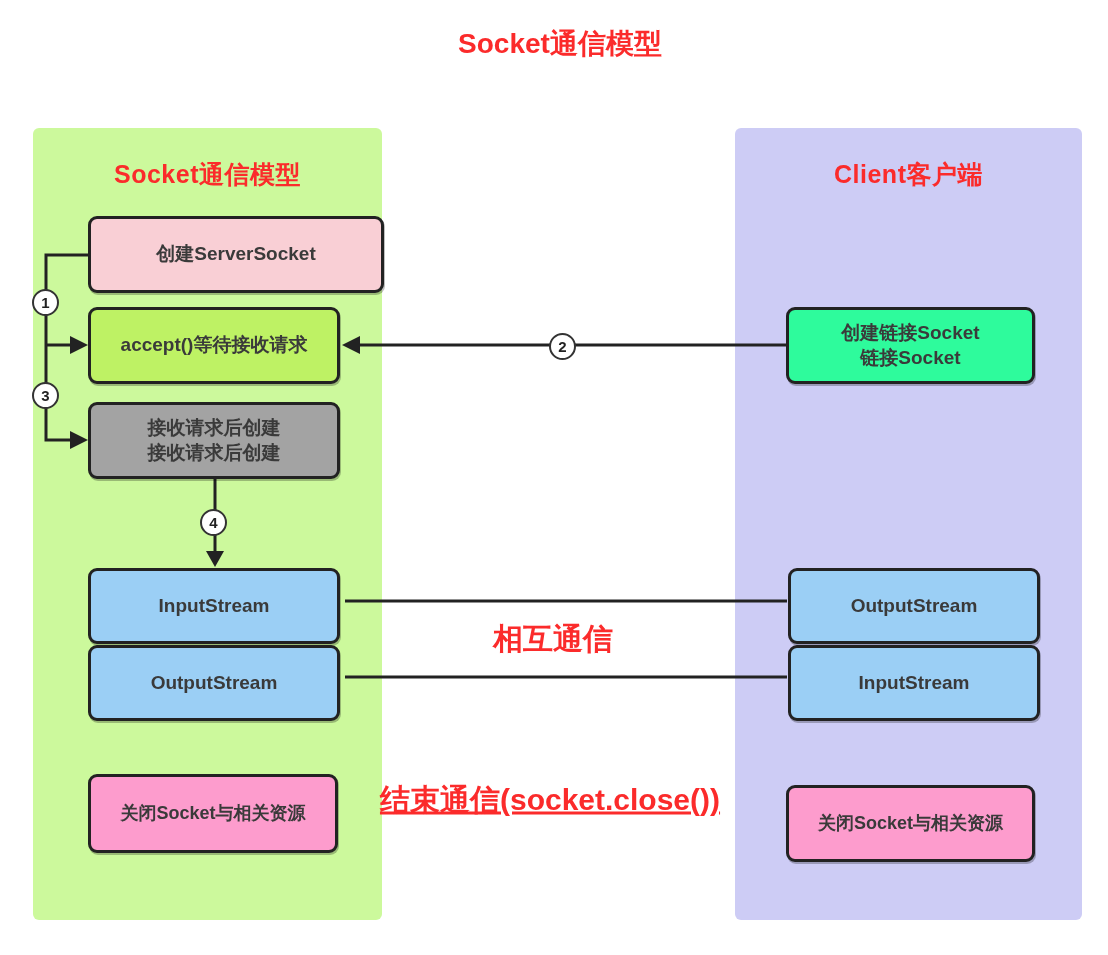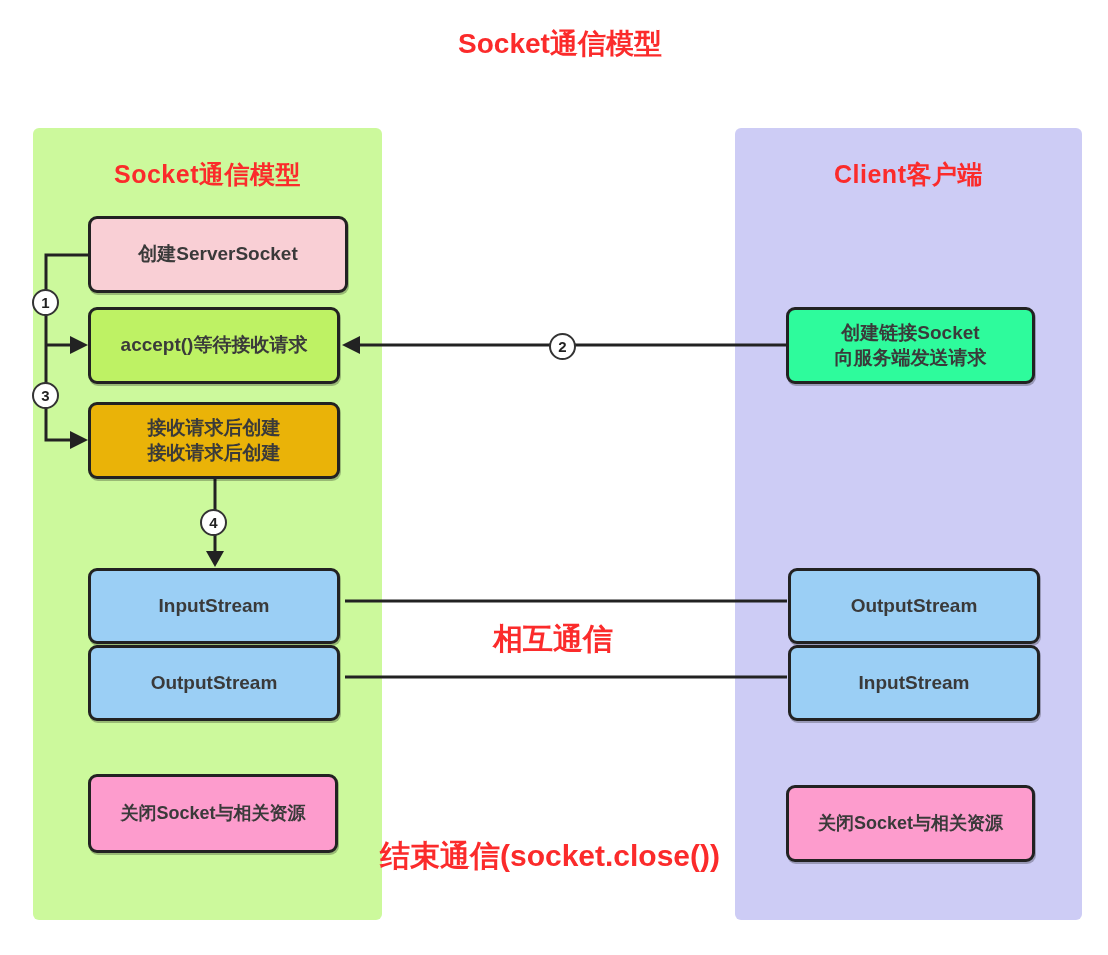--- a/index.html
+++ b/index.html
@@ -47,55 +47,55 @@
     <path d="M215,478 V551" fill="none" stroke="#222222" stroke-width="3"></path>
     <polygon points="206,551 224,551 215,567" fill="#222222"></polygon>
 
     <path d="M786,345 H358" fill="none" stroke="#222222" stroke-width="3"></path>
     <polygon points="360,336 360,354 342,345" fill="#222222"></polygon>
 
     <path d="M345,601 H787" fill="none" stroke="#222222" stroke-width="3"></path>
     <path d="M345,677 H787" fill="none" stroke="#222222" stroke-width="3"></path>
   </svg>
 
-  <div class="node" style="left:88px;top:216px;width:260px;height:77px;background:#f9cfd5;">
+  <div class="node" style="left:88px;top:216px;width:296px;height:77px;background:#f9cfd5;">
     <span>创建ServerSocket</span>
   </div>
   <div class="node" style="left:88px;top:307px;width:252px;height:77px;background:#bef264;">
     <span>accept()等待接收请求</span>
   </div>
-  <div class="node" style="left:88px;top:402px;width:252px;height:77px;background:#eab308;">
+  <div class="node" style="left:88px;top:402px;width:252px;height:77px;background:#a3a3a3;">
     <span>接收请求后创建</span>
     <span>接收请求后创建</span>
   </div>
   <div class="node" style="left:88px;top:568px;width:252px;height:76px;background:#9bcff5;">
     <span>InputStream</span>
   </div>
   <div class="node" style="left:88px;top:645px;width:252px;height:76px;background:#9bcff5;">
     <span>OutputStream</span>
   </div>
   <div class="node" style="left:88px;top:774px;width:250px;height:79px;background:#fd9ccd;font-size:18px;">
     <span>关闭Socket与相关资源</span>
   </div>
 
   <div class="node" style="left:786px;top:307px;width:249px;height:77px;background:#2efb9c;">
     <span>创建链接Socket</span>
-    <span>向服务端发送请求</span>
+    <span>链接Socket</span>
   </div>
   <div class="node" style="left:788px;top:568px;width:252px;height:76px;background:#9bcff5;">
     <span>OutputStream</span>
   </div>
   <div class="node" style="left:788px;top:645px;width:252px;height:76px;background:#9bcff5;">
     <span>InputStream</span>
   </div>
   <div class="node" style="left:786px;top:785px;width:249px;height:77px;background:#fd9ccd;font-size:18px;">
     <span>关闭Socket与相关资源</span>
   </div>
 
   <div class="step" style="left:32px;top:289px;">1</div>
   <div class="step" style="left:549px;top:333px;">2</div>
   <div class="step" style="left:32px;top:382px;">3</div>
   <div class="step" style="left:200px;top:509px;">4</div>
 
   <div class="rlabel rlabel-mid" style="left:553px;top:639px;">相互通信</div>
-  <div class="rlabel rlabel-mid" style="left:550px;top:856px;">结束通信(socket.close())</div>
+  <div class="rlabel rlabel-mid" style="left:550px;top:800px;text-decoration:underline;">结束通信(socket.close())</div>
 
 </div>
 
 </body></html>

